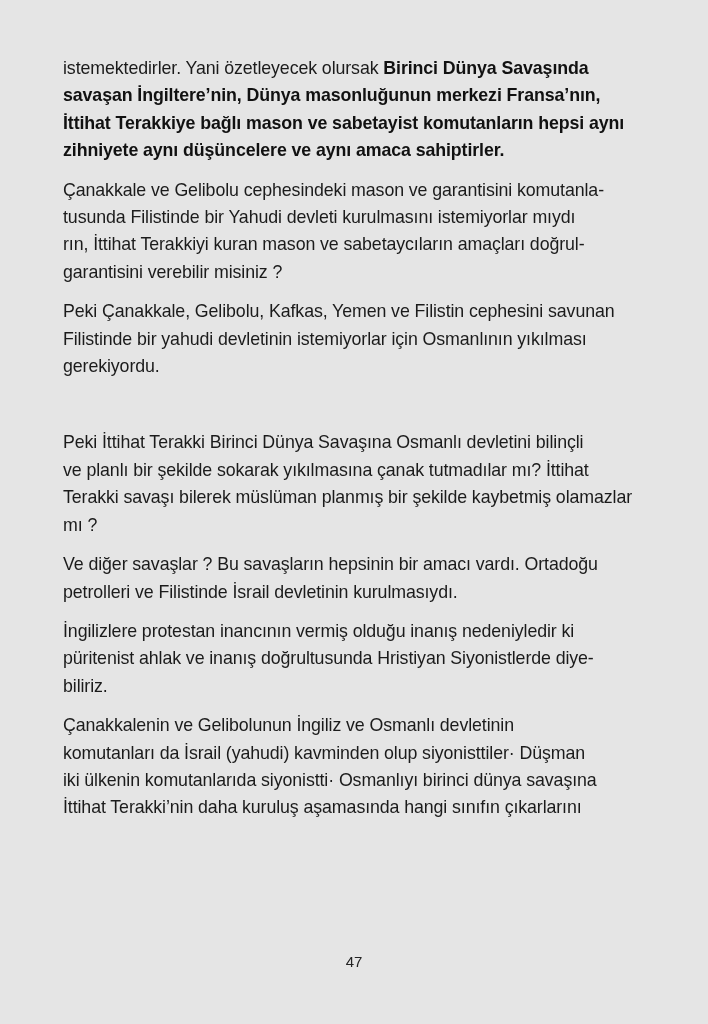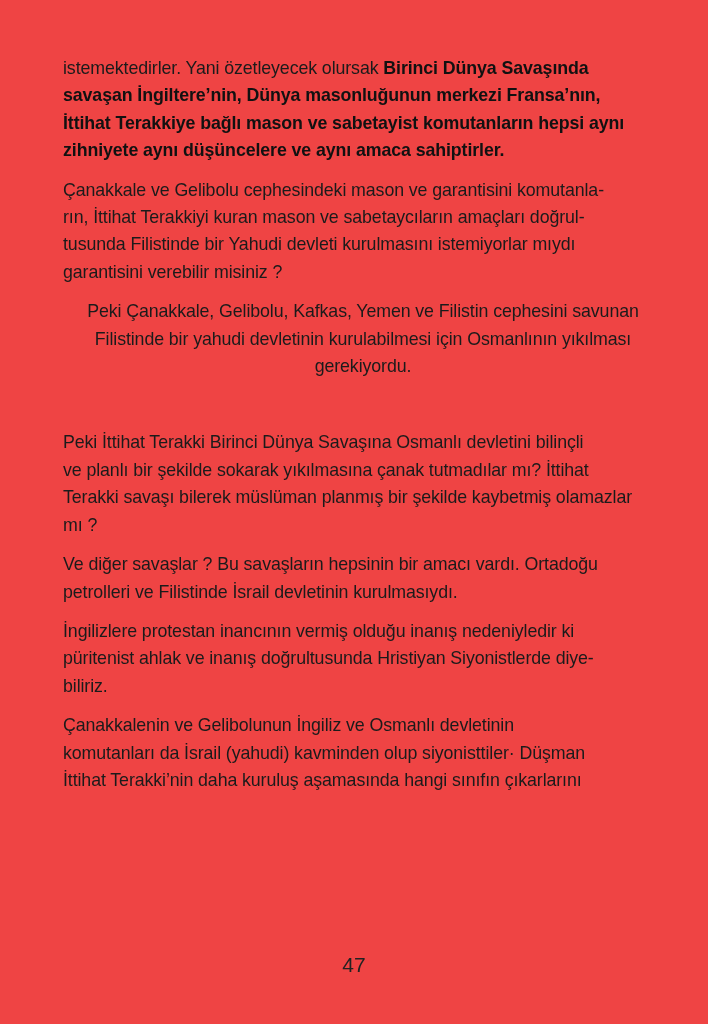--- a/index.html
+++ b/index.html
@@ -4,81 +4,80 @@
 <style>
   html, body {
     margin: 0;
     padding: 0;
     background: #ffffff;
   }
   .page {
     position: relative;
     width: 708px;
     height: 1024px;
-    background: #ef4444;
+    background: #e5e5e5;
     overflow: hidden;
     font-family: "Liberation Sans", sans-serif;
     color: #1b1b1b;
   }
   .text-block {
     position: absolute;
     left: 63px;
     top: 55px;
     width: 600px;
     font-size: 17.8px;
     line-height: 27.4px;
     letter-spacing: -0.1px;
   }
   .para {
     margin: 0 0 12px 0;
   }
   .para.extra-gap {
     margin-bottom: 49px;
-    text-align: center;
   }
   .line {
     white-space: nowrap;
   }
   .bold {
     font-weight: 700;
     color: #111111;
   }
   .page-number {
     position: absolute;
     top: 953px;
     left: 0;
     width: 708px;
     text-align: center;
-    font-size: 21px;
+    font-size: 15px;
     color: #222222;
   }
 </style>
 </head>
 <body>
 
 <div class="page">
   <div class="text-block">
 
     <div class="para">
       <div class="line"><span>istemektedirler. Yani özetleyecek olursak </span><span class="bold">Birinci Dünya Savaşında</span></div>
       <div class="line bold">savaşan İngiltere’nin, Dünya masonluğunun merkezi Fransa’nın,</div>
       <div class="line bold">İttihat Terakkiye bağlı mason ve sabetayist komutanların hepsi aynı</div>
       <div class="line bold">zihniyete aynı düşüncelere ve aynı amaca sahiptirler.</div>
     </div>
 
     <div class="para">
       <div class="line">Çanakkale ve Gelibolu cephesindeki mason ve garantisini komutanla-</div>
+      <div class="line">tusunda Filistinde bir Yahudi devleti kurulmasını istemiyorlar mıydı</div>
       <div class="line">rın, İttihat Terakkiyi kuran mason ve sabetaycıların amaçları doğrul-</div>
-      <div class="line">tusunda Filistinde bir Yahudi devleti kurulmasını istemiyorlar mıydı</div>
       <div class="line">garantisini verebilir misiniz ?</div>
     </div>
 
     <div class="para extra-gap">
       <div class="line">Peki Çanakkale, Gelibolu, Kafkas, Yemen ve Filistin cephesini savunan</div>
-      <div class="line">Filistinde bir yahudi devletinin kurulabilmesi için Osmanlının yıkılması</div>
+      <div class="line">Filistinde bir yahudi devletinin istemiyorlar için Osmanlının yıkılması</div>
       <div class="line">gerekiyordu.</div>
     </div>
 
     <div class="para">
       <div class="line">Peki İttihat Terakki Birinci Dünya Savaşına Osmanlı devletini bilinçli</div>
       <div class="line">ve planlı bir şekilde sokarak yıkılmasına çanak tutmadılar mı? İttihat</div>
       <div class="line">Terakki savaşı bilerek müslüman planmış bir şekilde kaybetmiş olamazlar</div>
       <div class="line">mı ?</div>
     </div>
 
@@ -89,19 +88,20 @@
 
     <div class="para">
       <div class="line">İngilizlere protestan inancının vermiş olduğu inanış nedeniyledir ki</div>
       <div class="line">püritenist ahlak ve inanış doğrultusunda Hristiyan Siyonistlerde diye-</div>
       <div class="line">biliriz.</div>
     </div>
 
     <div class="para">
       <div class="line">Çanakkalenin ve Gelibolunun İngiliz ve Osmanlı devletinin</div>
       <div class="line">komutanları da İsrail (yahudi) kavminden olup siyonisttiler· Düşman</div>
+      <div class="line">iki ülkenin komutanlarıda siyonistti· Osmanlıyı birinci dünya savaşına</div>
       <div class="line">İttihat Terakki’nin daha kuruluş aşamasında hangi sınıfın çıkarlarını</div>
     </div>
 
   </div>
 
   <div class="page-number">47</div>
 </div>
 
 </body></html>

